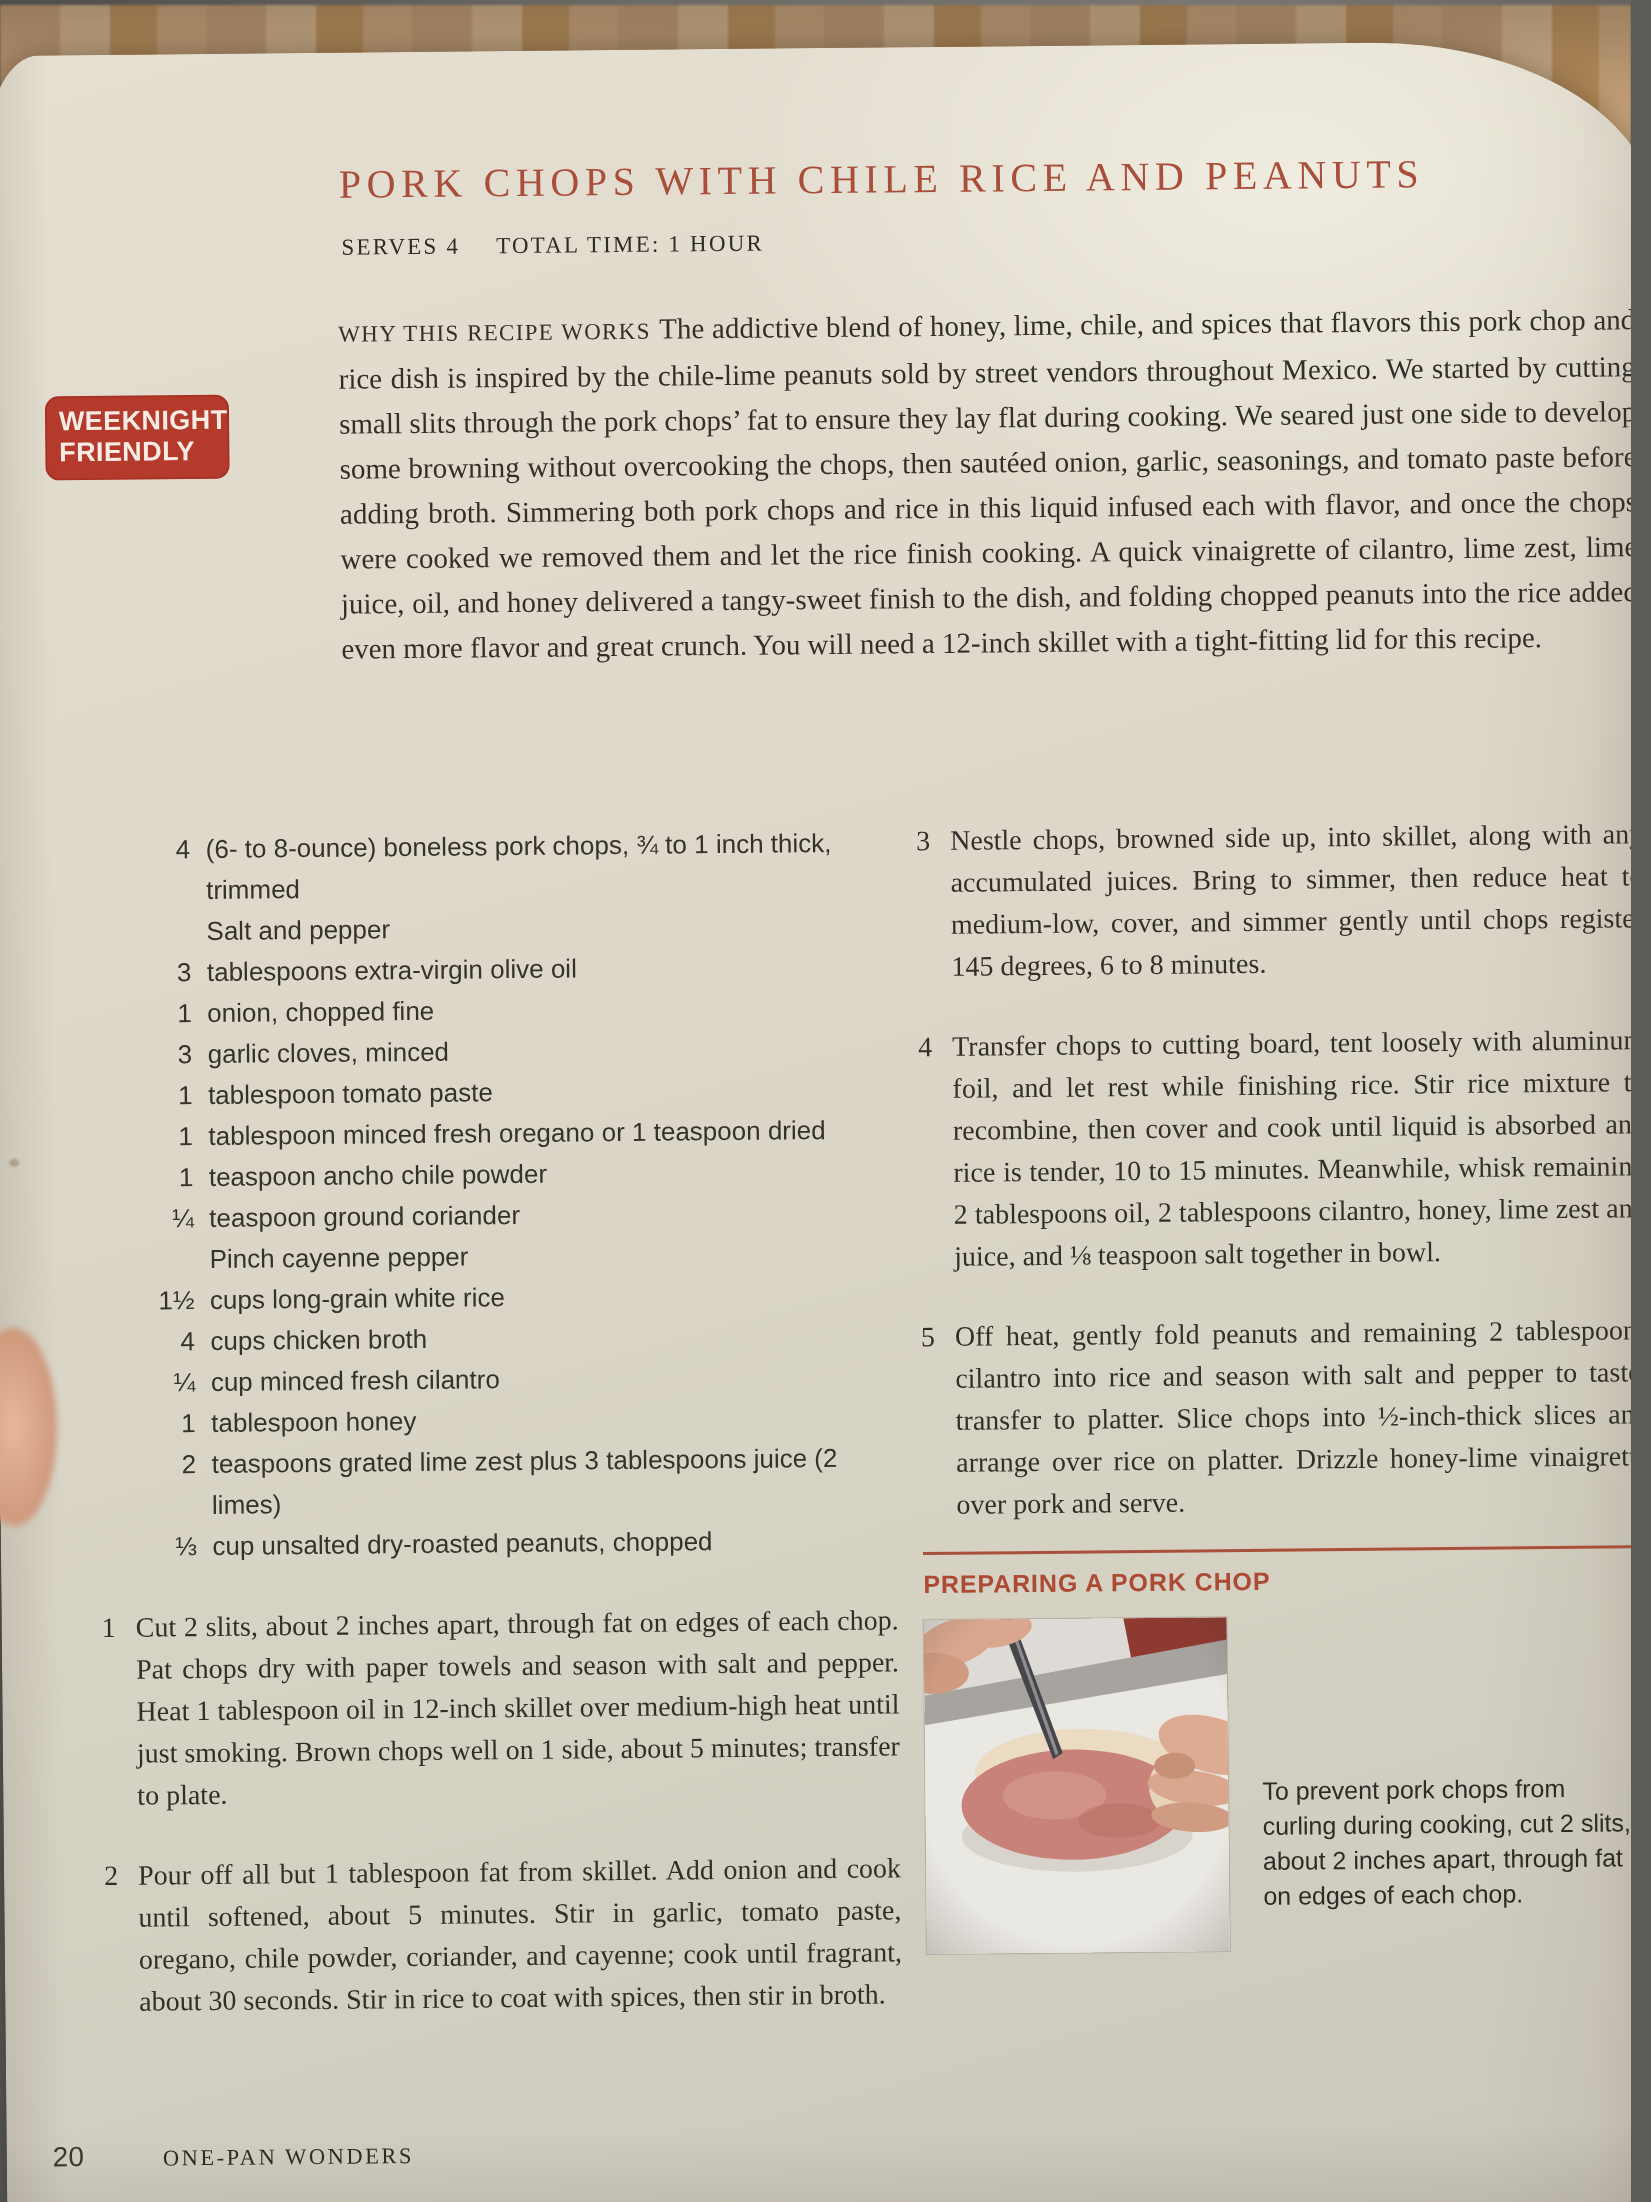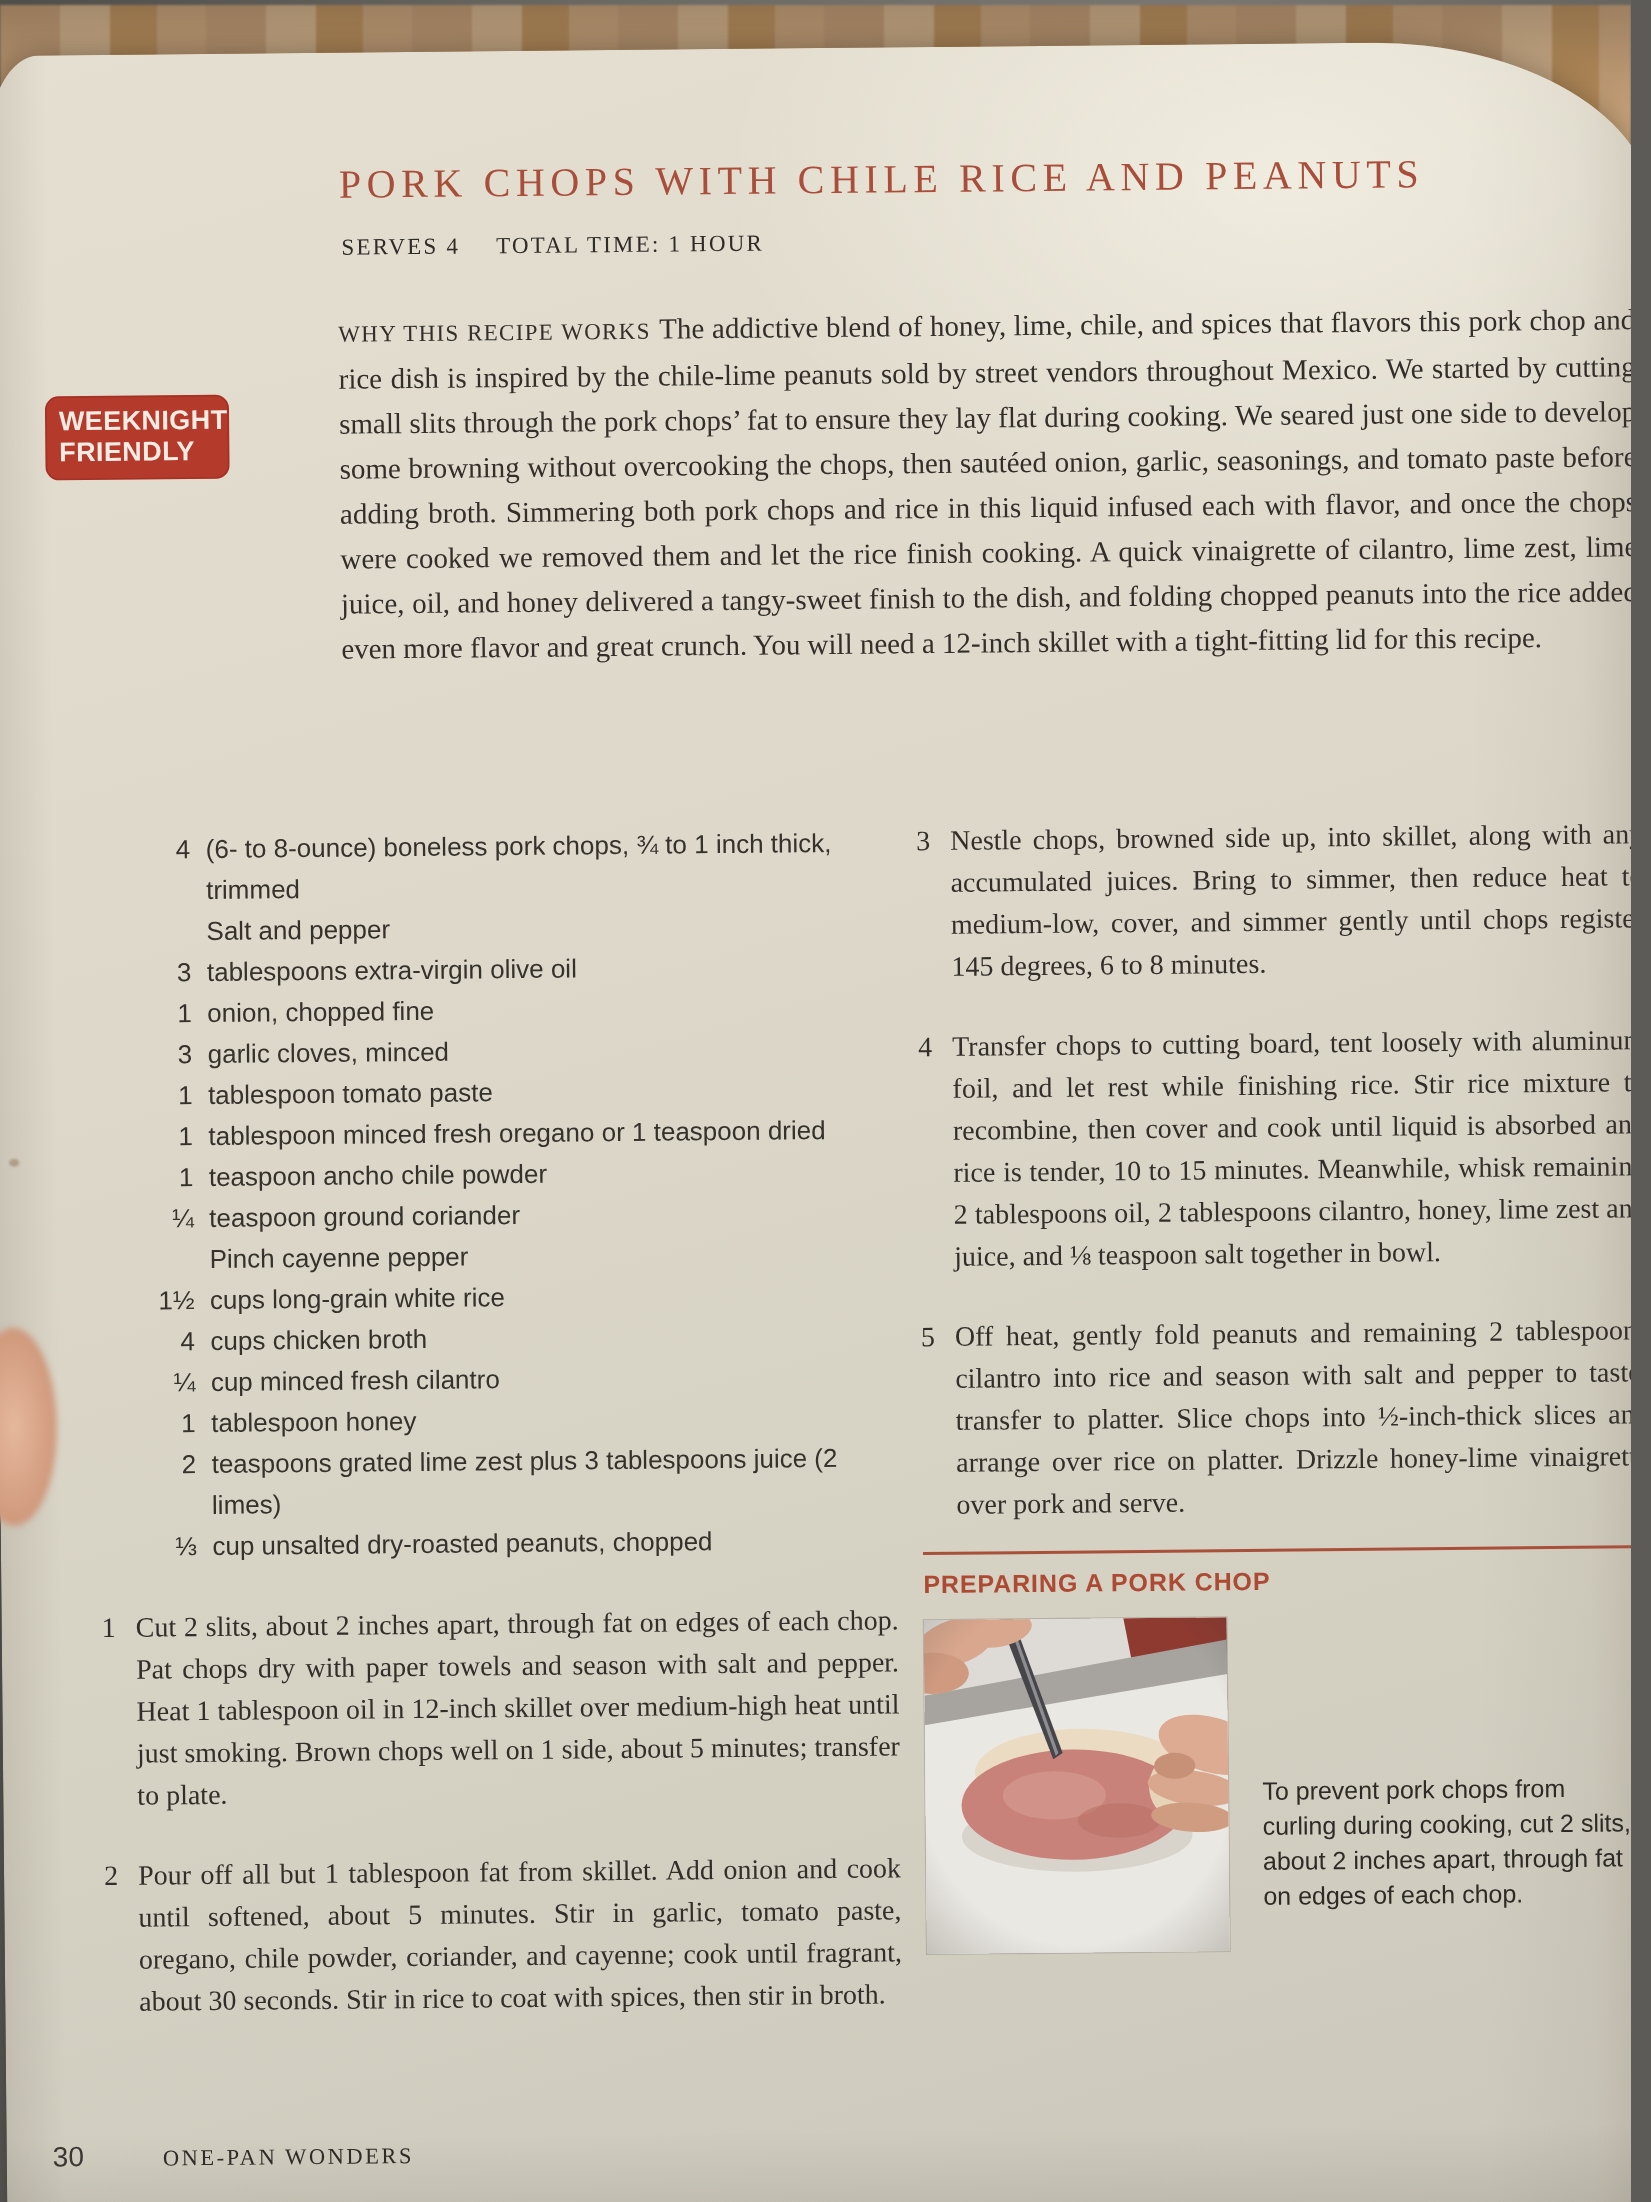--- a/index.html
+++ b/index.html
@@ -217,21 +217,21 @@
               <ellipse cx="310" cy="232" rx="48" ry="17" fill="#cf9c82" transform="rotate(4 310 232)"></ellipse>
               <ellipse cx="290" cy="172" rx="24" ry="15" fill="#c69177"></ellipse>
               <rect x="0" y="0" width="352" height="388" fill="url(#vg)"></rect>
             </svg>
           </div>
           <div class="caption">To prevent pork chops from curling during cooking, cut 2 slits, about 2 inches apart, through fat on edges of each chop.</div>
         </div>
       </div>
 
       <div class="footer">
-        <span class="pagenum">30</span>
+        <span class="pagenum">20</span>
         <span class="chapter">ONE-PAN WONDERS</span>
       </div>
 
     </div>
 
     <div class="speck"></div>
     <div class="finger"></div>
   </div>
 </div>
 

